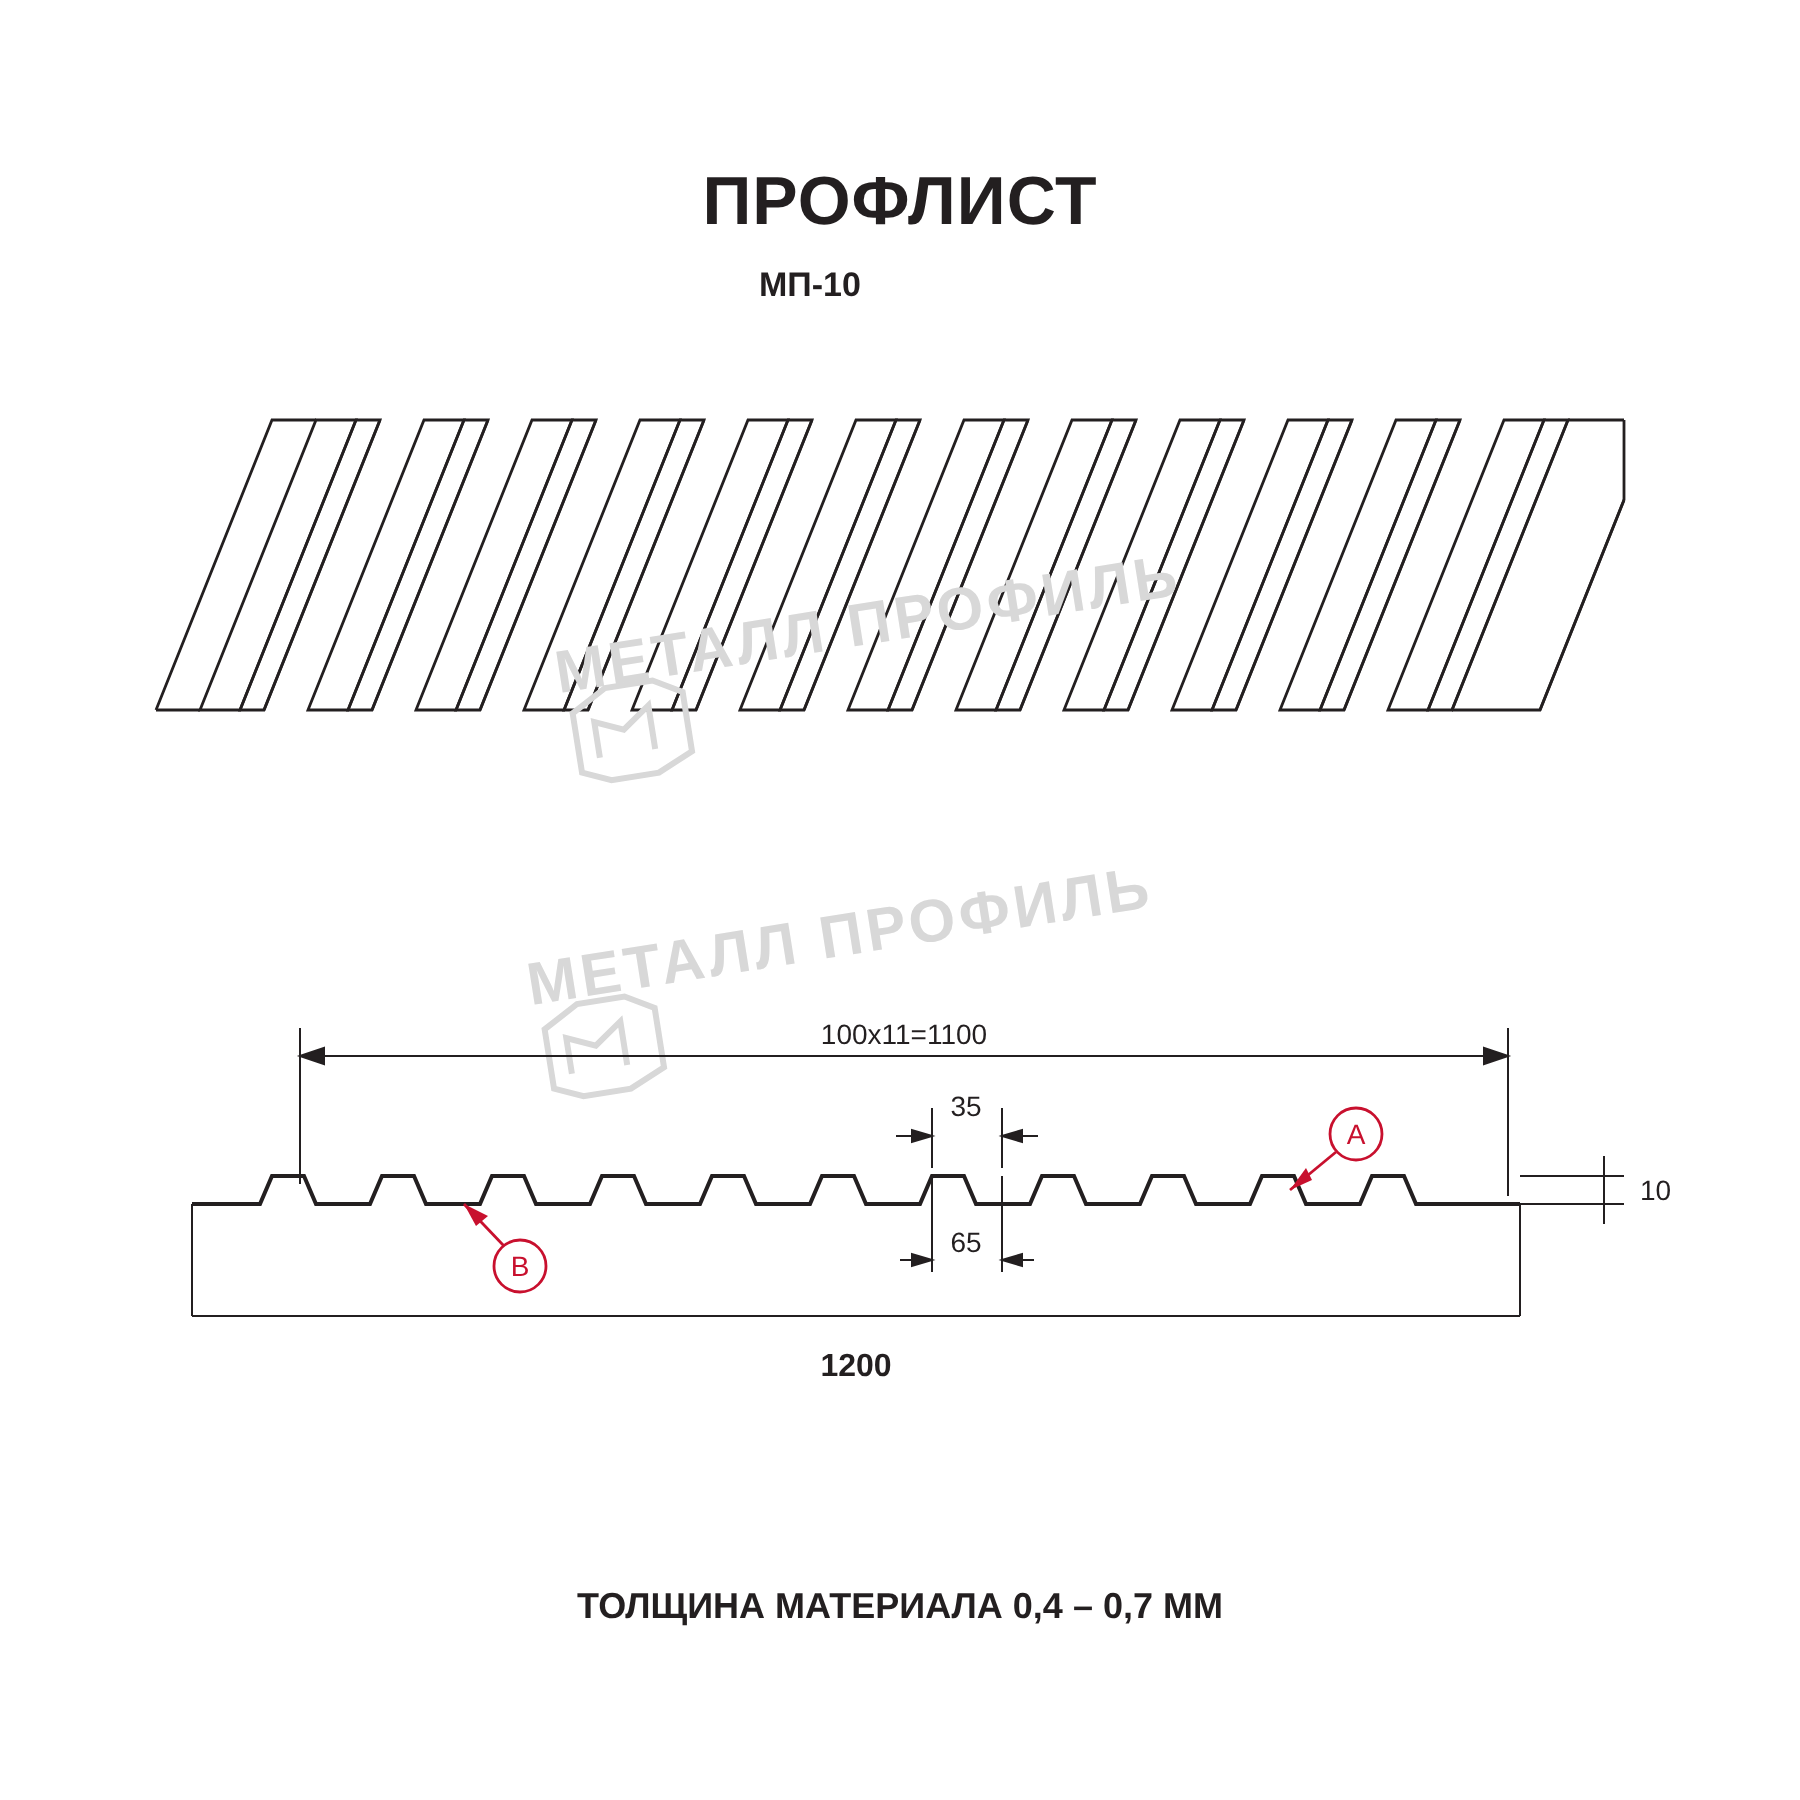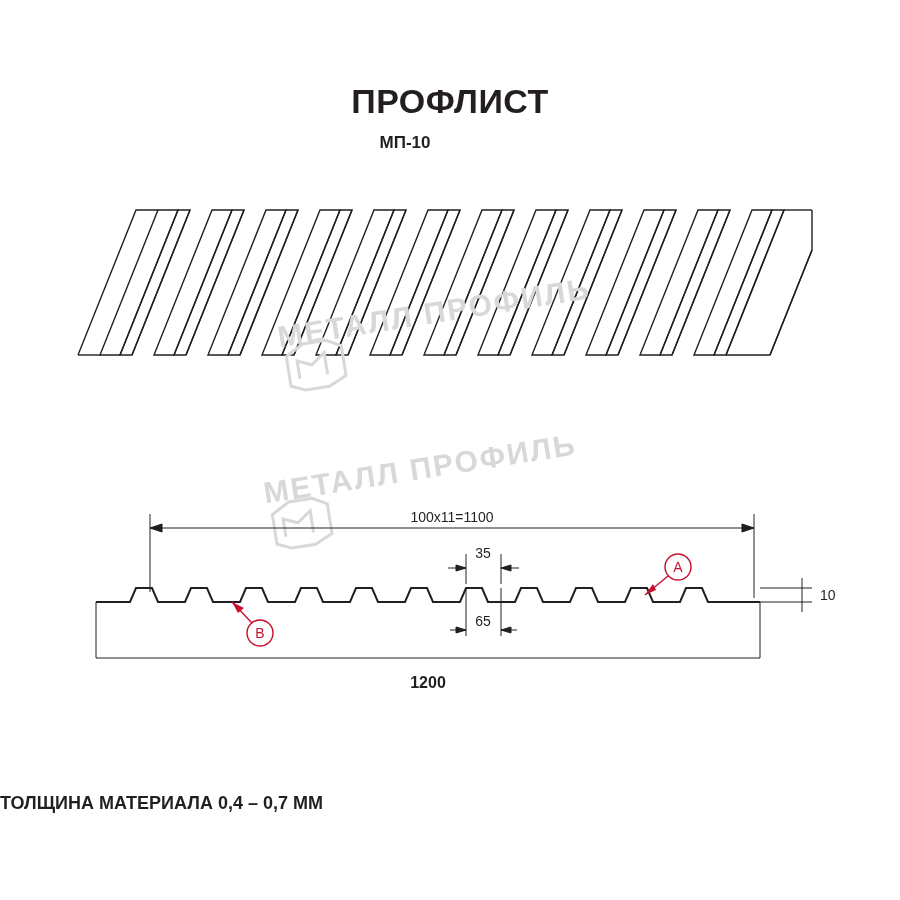--- a/index.html
+++ b/index.html
@@ -39,20 +39,21 @@
     text-align: center;
     font-size: 17px;
     font-weight: bold;
     color: #231f20;
   }
   .footer-note {
     position: absolute;
     top: 793px;
     left: 0;
     width: 900px;
+    text-align: center;
     font-size: 18px;
     font-weight: bold;
     color: #231f20;
   }
   .iso-view {
     position: absolute;
     top: 180px;
     left: 70px;
     width: 760px;
     height: 220px;

